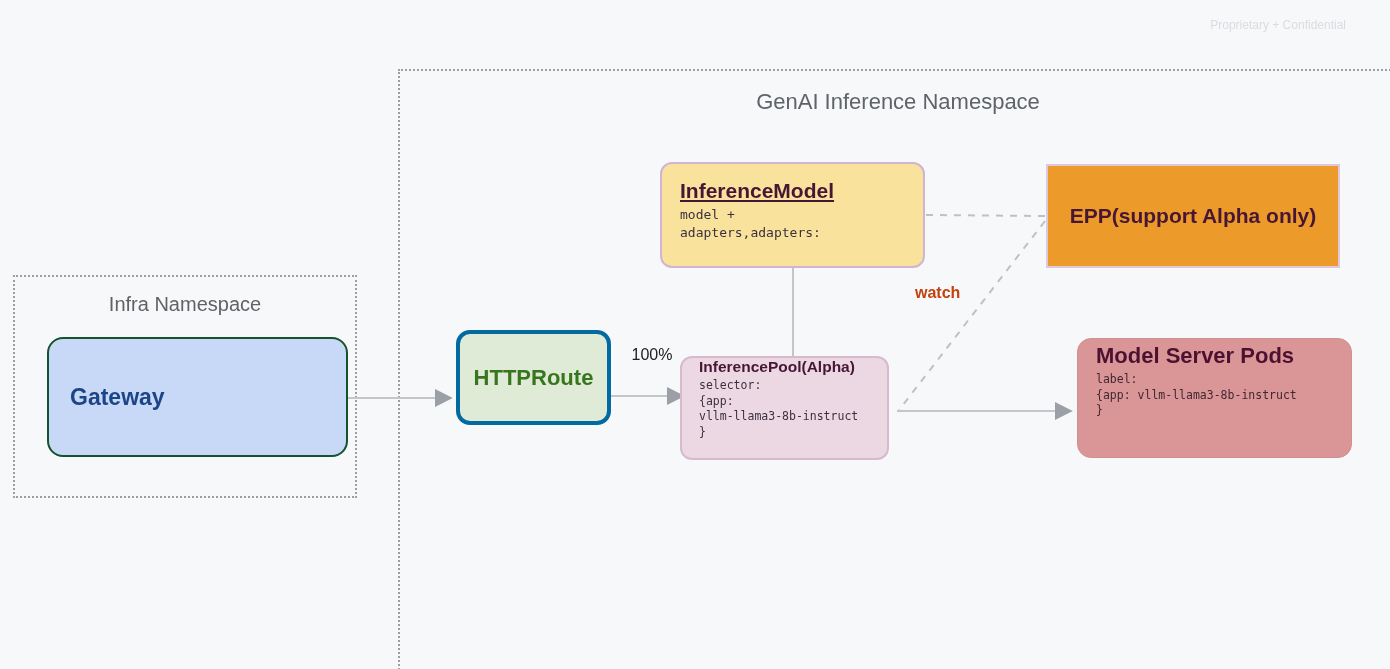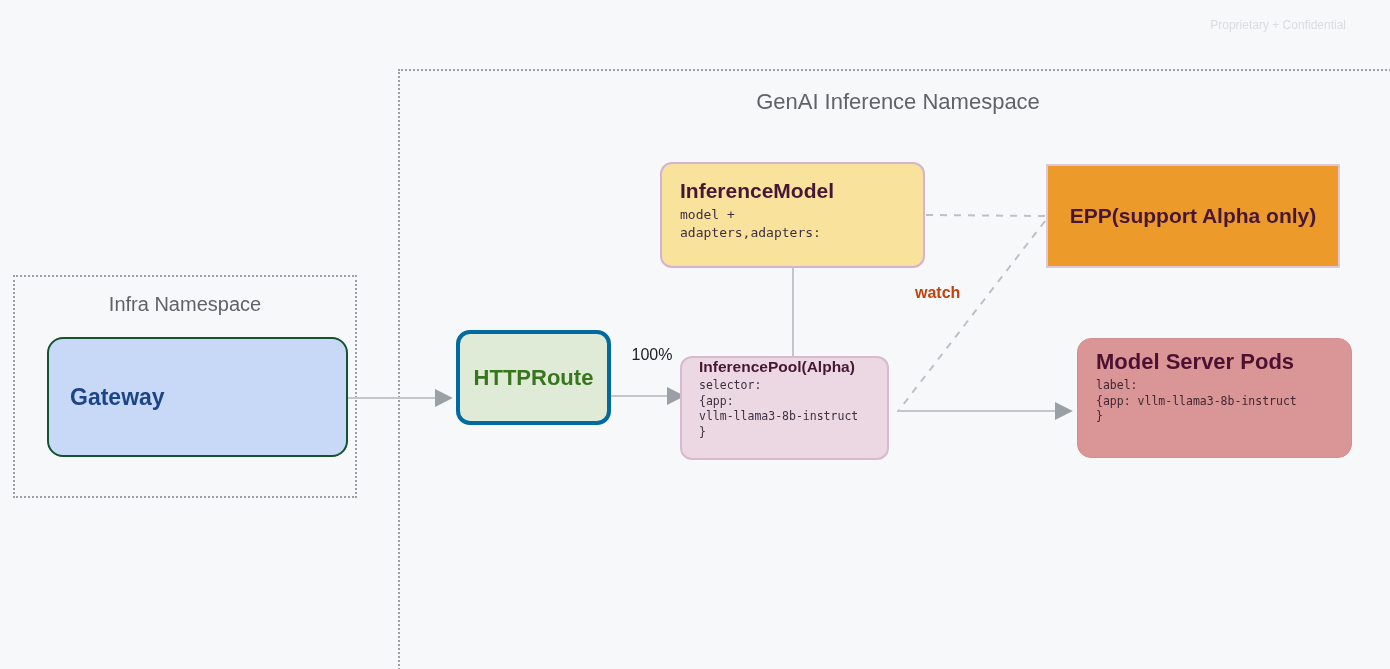--- a/index.html
+++ b/index.html
@@ -81,21 +81,21 @@
   }
   .node-httproute .title { color: #38761d; font-size: 22px; }
 
   .node-inferencemodel {
     left: 660px; top: 162px; width: 265px; height: 106px;
     background: #f9e29c;
     border: 2px solid #d2b3d2;
     border-radius: 12px;
     padding: 15px 18px;
   }
-  .node-inferencemodel .title { font-size: 21px; margin-bottom: 3px; }
+  .node-inferencemodel .title { font-size: 21px; margin-bottom: 3px; text-decoration: underline; }
   .node-inferencemodel .mono { font-size: 13px; line-height: 1.35; }
 
   .node-epp {
     left: 1046px; top: 164px; width: 294px; height: 104px;
     background: #ec9b2b;
     border: 2px solid #ddc8dd;
     border-radius: 0;
     display: flex; align-items: center; justify-content: center;
   }
   .node-epp .title { font-size: 21px; }
@@ -107,21 +107,21 @@
     border-radius: 12px;
     padding: 0 17px;
   }
   .node-inferencepool .title { font-size: 15.5px; margin-bottom: 2px; }
   .node-inferencepool .mono { font-size: 11.5px; line-height: 1.35; }
 
   .node-modelserverpods {
     left: 1077px; top: 338px; width: 275px; height: 120px;
     background: #da9696;
     border: 1px solid #d18f8f;
-    padding: 10px 18px;
+    padding: 4px 18px;
   }
   .node-modelserverpods .title { color: #4c1130; font-size: 22px; margin-bottom: 3px; }
   .node-modelserverpods .mono { font-size: 11.5px; line-height: 1.35; color: #402733; }
 
   .edges-svg {
     position: absolute;
     left: 0; top: 0;
     width: 1390px; height: 669px;
     pointer-events: none;
   }

